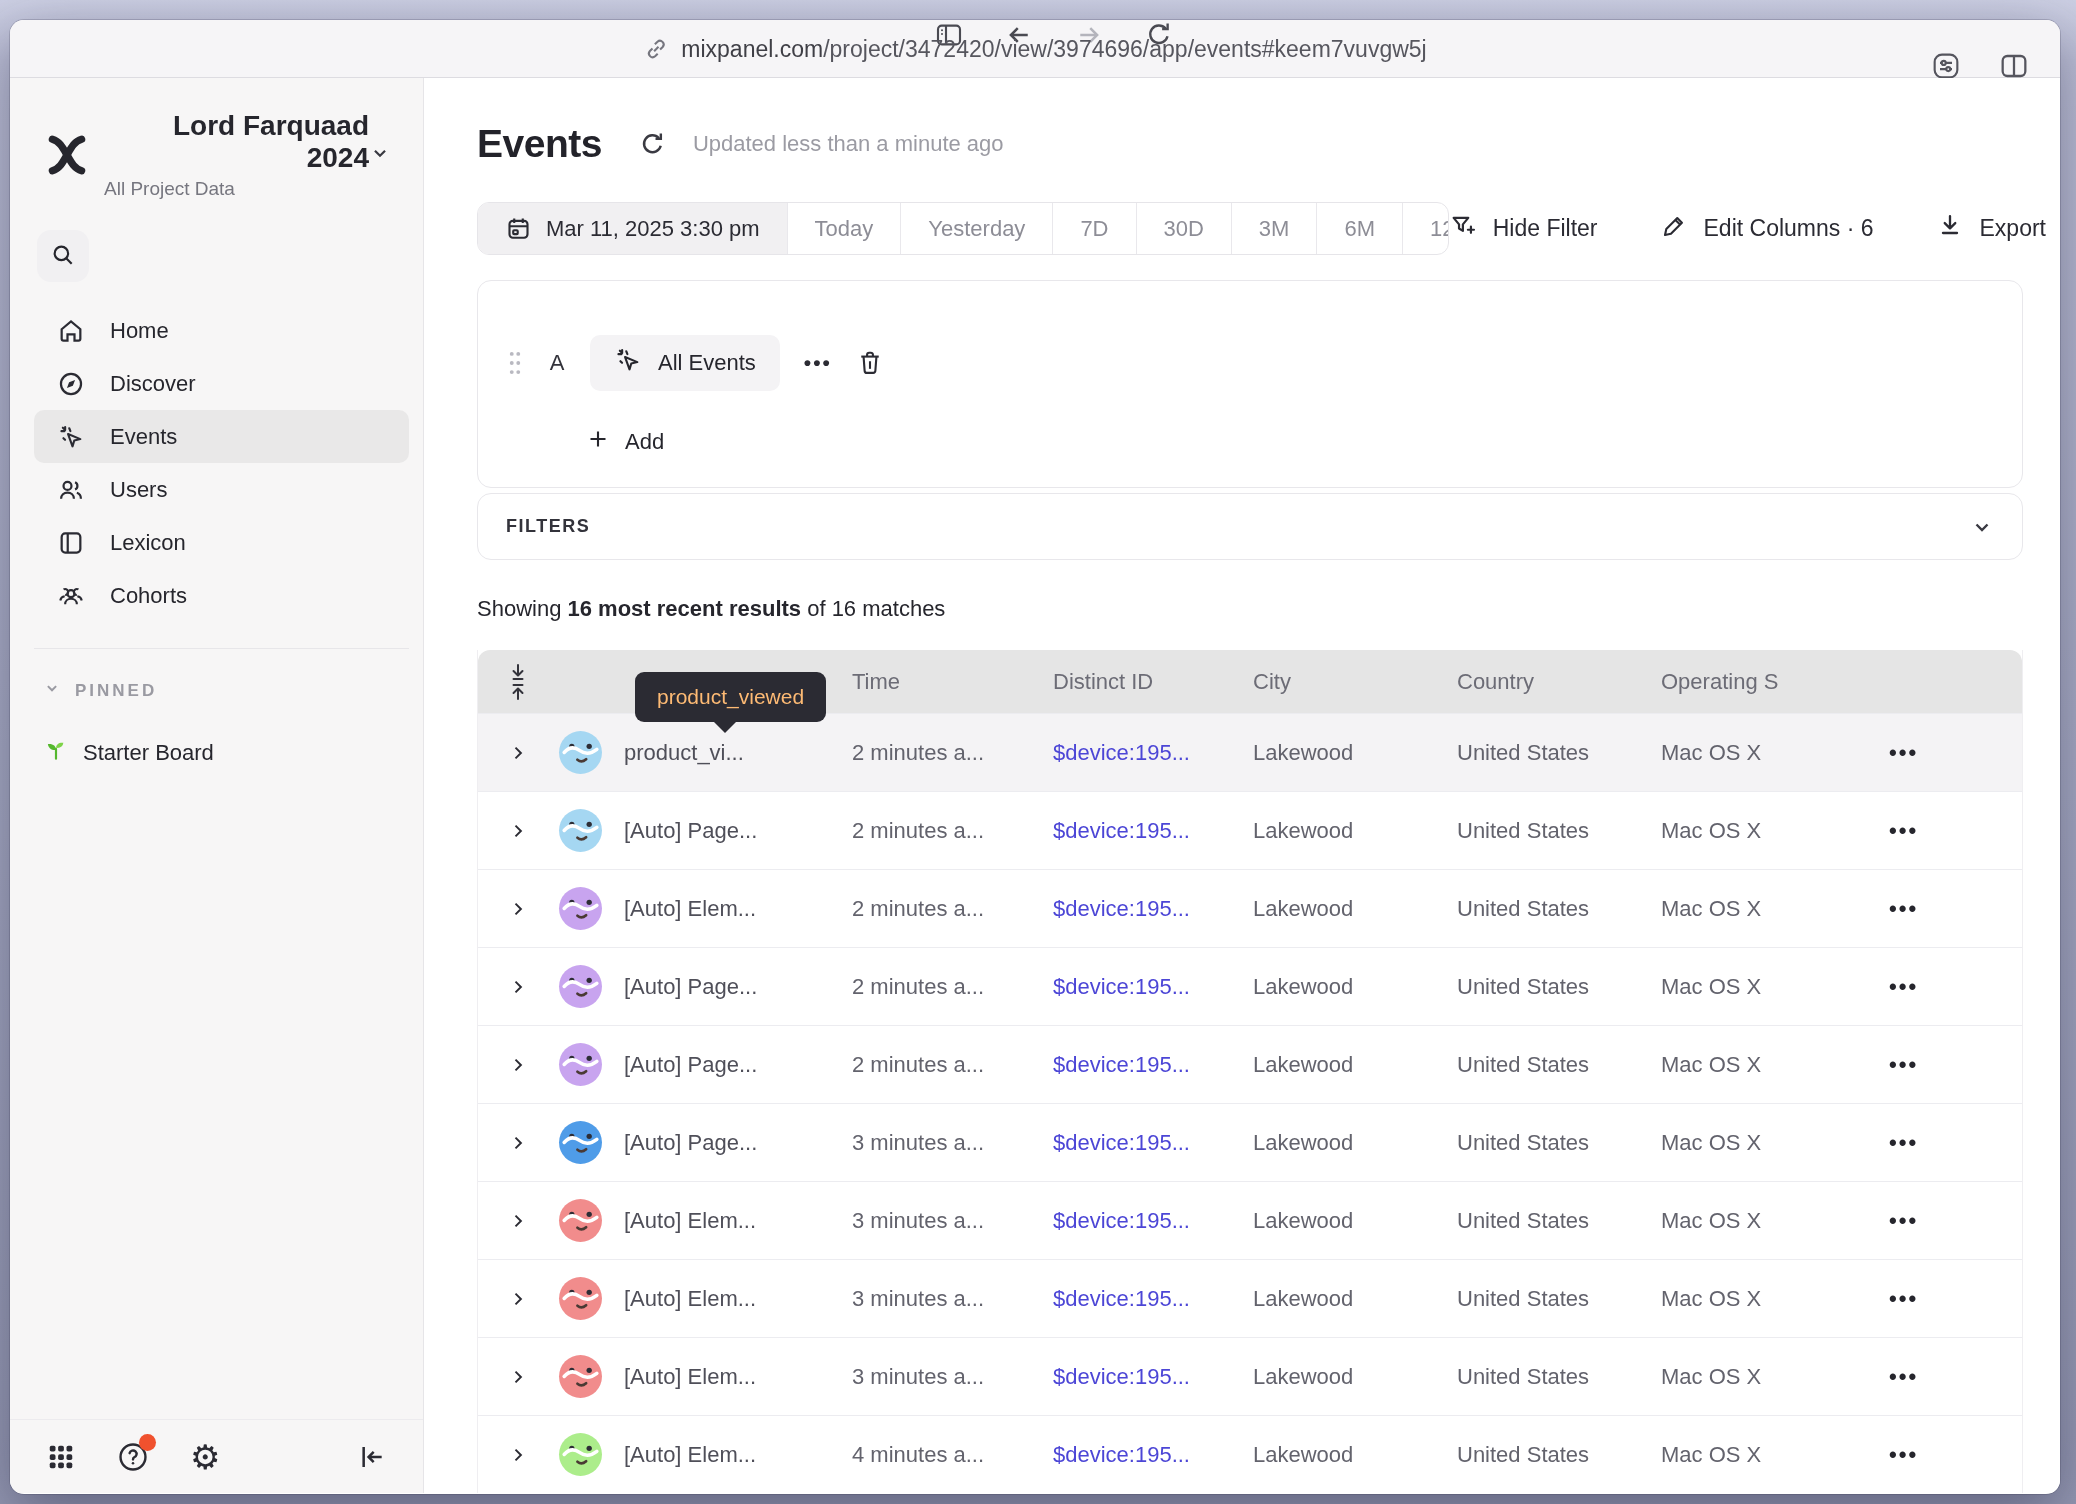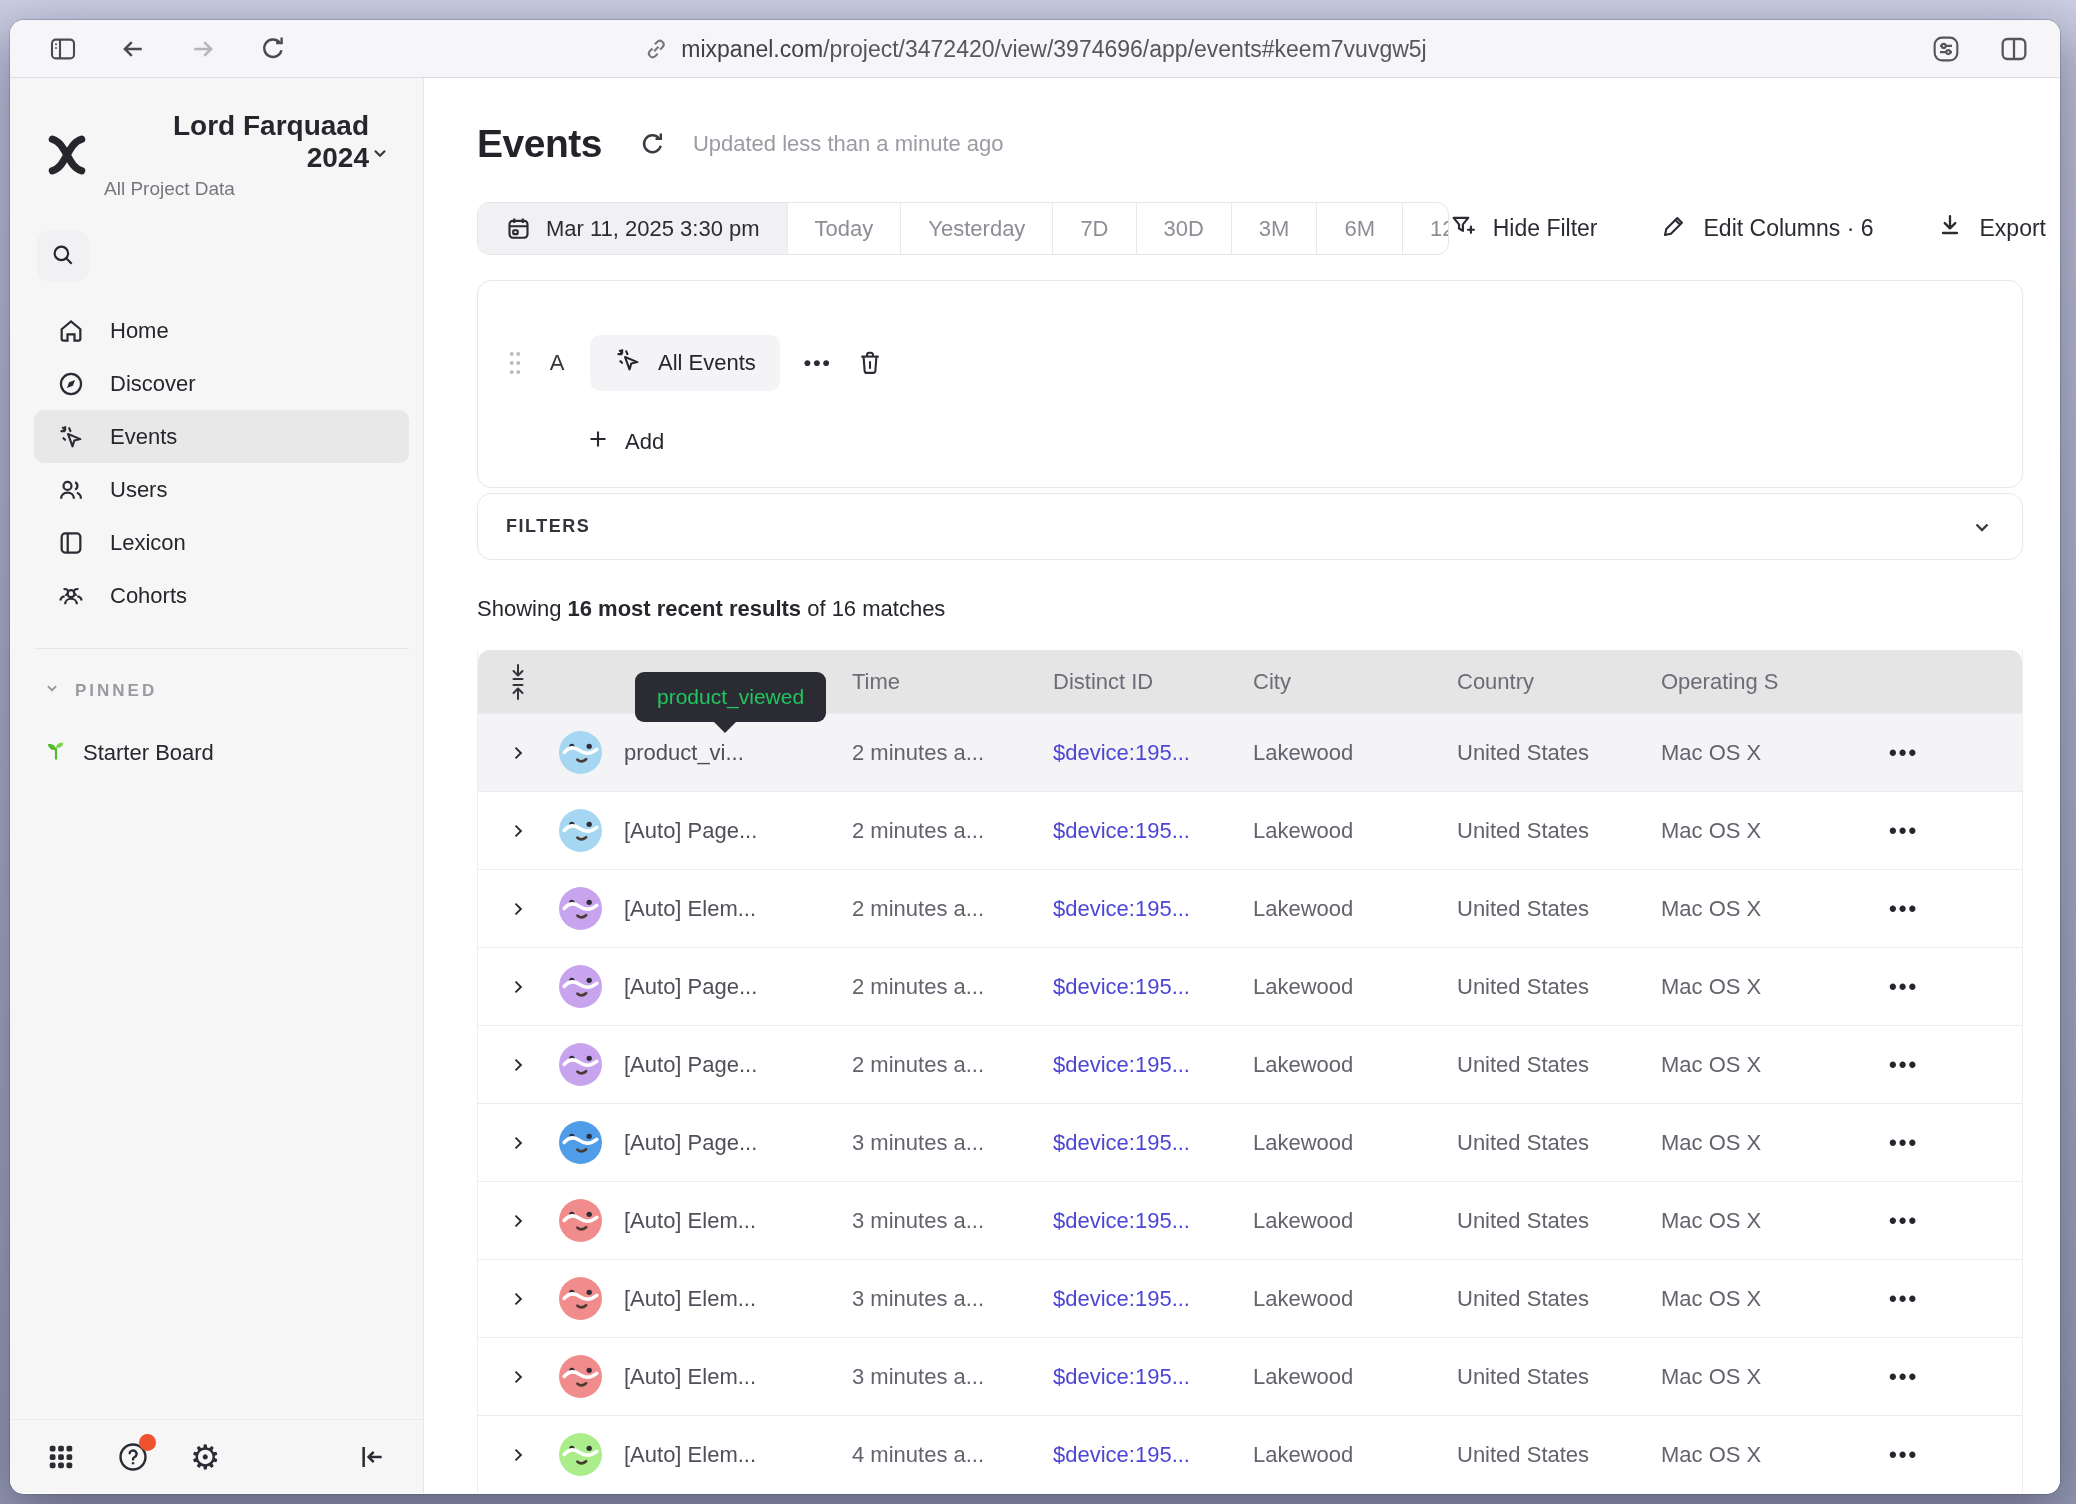--- a/index.html
+++ b/index.html
@@ -7,21 +7,21 @@
     font-family:"Liberation Sans", sans-serif; }
   body { background:linear-gradient(180deg,#cdd0e4 0%,#bec1d8 4%,#abafc8 45%,#9599b3 100%); }
 
   
   .window { position:absolute; left:10px; top:20px; width:2050px; height:1474px;
     background:#fff; border-radius:14px; overflow:hidden;
     box-shadow:0 18px 60px rgba(30,32,60,.45), 0 0 0 1px rgba(60,60,80,.22); }
 
   
   .chrome { height:58px; background:#f6f5f7; border-bottom:1px solid #dddce1;
-    display:flex; align-items:center; position:relative; }
+    display:flex; align-items:center; position:relative;flex-direction:column; }
   .chrome .left { display:flex; align-items:center; gap:40px; margin-left:38px; color:#4a4a52; }
   .chrome .right { display:flex; align-items:center; gap:36px; margin-right:30px; margin-left:auto; color:#55555e; }
   .icon-btn { display:flex; align-items:center; justify-content:center; cursor:default; }
   .icon-btn svg { display:block; }
   .urlbox { position:absolute; left:50%; top:0; transform:translateX(-50%); height:58px;
     display:flex; align-items:center; gap:12px; white-space:nowrap; }
   .urlbox .domain { font-size:23px; font-weight:500; color:#3f3f46; }
   .urlbox .path { font-size:23px; color:#56565e; }
   .fwd { color:#b4b4bc; }
 
@@ -123,21 +123,21 @@
   .row-chev { color:#2b2b33; }
   .avatar { width:45px; height:45px; display:block; }
   .c-event { color:#4f4f59; overflow:hidden; white-space:nowrap; }
   .c-dim { color:#63636d; overflow:hidden; white-space:nowrap; }
   .c-id a { color:#4c46d6; text-decoration:none; }
   .c-menu { display:flex; }
   .menu-dots { color:#26262d; font-size:22px; letter-spacing:2px; font-weight:700; padding-left:6px; }
 
   
   .tooltip { position:absolute; left:157px; top:22px; height:50px; background:#2b2b33;
-    color:#22c55e; font-size:21px; font-weight:500; display:flex; align-items:center;
+    color:#fdba74; font-size:21px; font-weight:500; display:flex; align-items:center;
     padding:0 22px; border-radius:9px; z-index:5; white-space:nowrap; }
   .tooltip:after { content:""; position:absolute; left:78px; bottom:-11px;
     border-left:12px solid transparent; border-right:12px solid transparent;
     border-top:12px solid #2b2b33; }
 </style>
 </head>
 <body>
 
 <div class="window">
 

